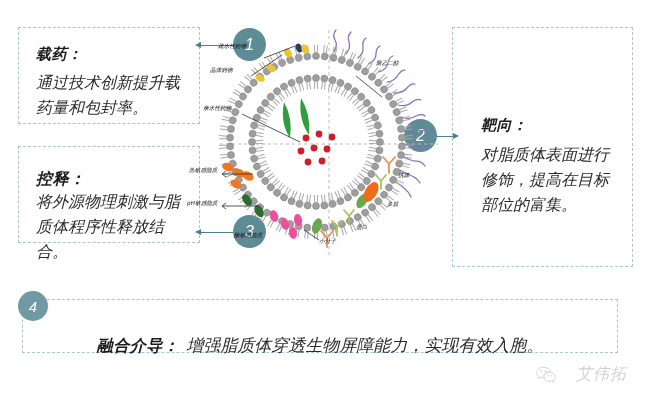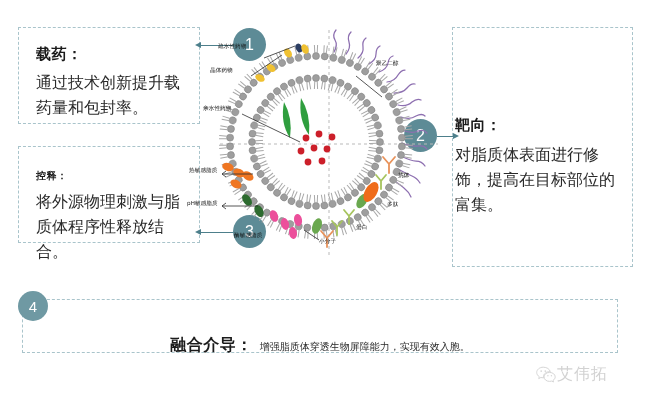--- a/index.html
+++ b/index.html
@@ -3,21 +3,21 @@
 <meta charset="utf-8">
 <style>
   html,body{margin:0;padding:0;}
   body{
     width:647px;height:403px;
     background:#ffffff;
     font-family:"DejaVu Sans","Liberation Sans",sans-serif;
     overflow:hidden;
     position:relative;
   }
-  .stage{position:absolute;left:0;top:0;width:647px;height:403px;}
+  .stage{position:absolute;left:0;top:0;width:647px;height:403px;font-style:italic;}
 
   
   .panel{
     position:absolute;
     border:1px dashed #a9c4cb;
     background:#ffffff;
     box-sizing:border-box;
   }
   .panel .ptitle{
     font-weight:bold;
@@ -27,35 +27,35 @@
   .panel .pbody{
     color:#2a2a2a;
     line-height:1.55;
   }
 
   #panel-load{left:18px;top:27px;width:182px;height:97px;padding:17px 14px 0 17px;}
   #panel-load .ptitle{font-size:15px;margin-bottom:7px;}
   #panel-load .pbody{font-size:16px;}
 
   #panel-release{left:18px;top:146px;width:182px;height:97px;padding:22px 14px 0 17px;}
-  #panel-release .ptitle{font-size:10px;margin-bottom:7px;}
+  #panel-release .ptitle{font-size:16px;}
   #panel-release .pbody{font-size:16px;}
 
   #panel-target{left:452px;top:27px;width:181px;height:240px;padding:0 14px 0 17px;}
-  #panel-target .inner{position:absolute;left:2px;top:88px;right:12px;}
+  #panel-target .inner{position:absolute;left:28px;top:88px;right:12px;}
   #panel-target .ptitle{font-size:15px;margin-bottom:8px;}
   #panel-target .pbody{font-size:16px;}
 
   #panel-fusion{
     left:22px;top:299px;width:596px;height:54px;
     display:flex;align-items:center;justify-content:center;
   }
   #panel-fusion .frow{display:flex;align-items:baseline;gap:7px;margin-top:39px;}
   #panel-fusion .ptitle{font-size:16px;}
-  #panel-fusion .pbody{font-size:10px;}
+  #panel-fusion .pbody{font-size:17px;}
 
   
   .badge{
     position:absolute;
     border-radius:50%;
     background:#5d8b96;
     color:#ffffff;
     display:flex;align-items:center;justify-content:center;
     font-size:16px;
     font-family:"Liberation Sans",sans-serif;
@@ -87,21 +87,21 @@
     font-size:5.6px;
     color:#111111;
     white-space:nowrap;
     font-family:"DejaVu Sans",sans-serif;
     letter-spacing:.1px;
   }
 
   
   #watermark{
     position:absolute;left:536px;top:364px;
-    display:flex;align-items:center;gap:1px;
+    display:flex;align-items:center;gap:20px;
     color:#d2d2d2;
   }
   #watermark .wmtext{font-size:16px;letter-spacing:1px;}
 </style>
 </head>
 <body>
 
 <div class="stage">
 
   <div class="panel" id="panel-load">

